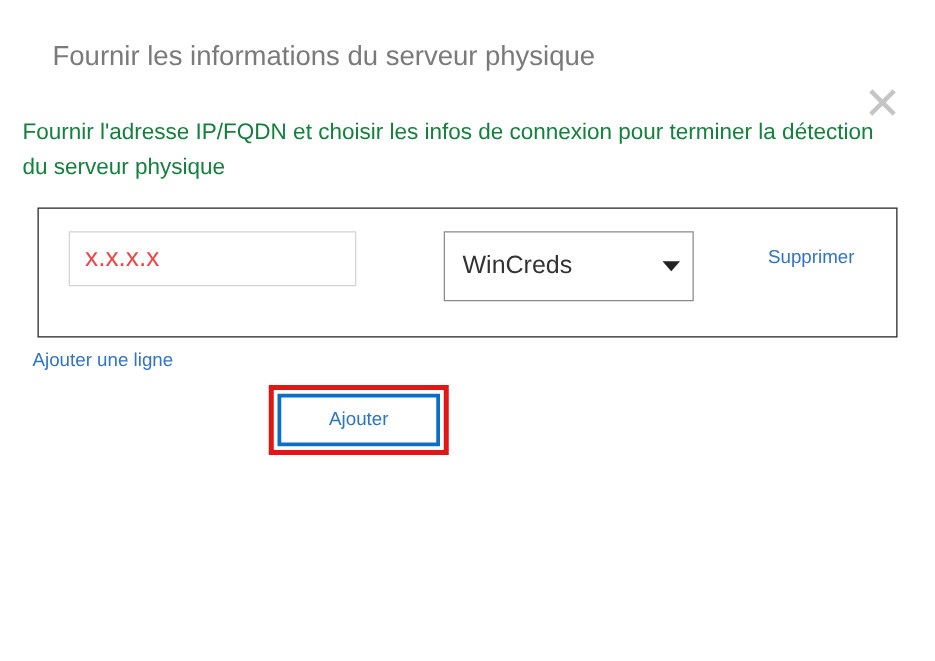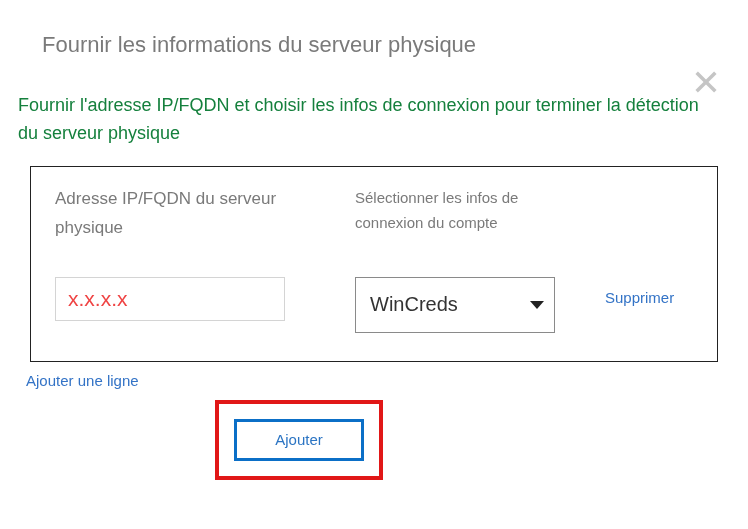--- a/index.html
+++ b/index.html
@@ -34,21 +34,21 @@
     }
     .form-panel {
       border: 1px solid #222;
       margin: 18px 30px 0 30px;
       padding: 18px 24px 28px 24px;
     }
     .row { display: flex; align-items: flex-start; }
     .headers { margin-bottom: 34px; }
     .col1 { width: 300px; padding-right: 20px; }
     .col2 { width: 250px; padding-right: 20px; }
-    .col3 { flex: 1; text-align: left; padding-top: 12px; }
+    .col3 { flex: 1; text-align: center; padding-top: 12px; }
     .field-label {
       font-size: 17px;
       font-weight: 300;
       color: #7a7a7a;
       line-height: 1.7;
     }
     .field-label.small { font-size: 15px; }
     .text-input {
       width: 230px;
       height: 44px;
@@ -88,21 +88,21 @@
       cursor: pointer;
     }
     .add-line {
       margin: 10px 0 0 26px;
       display: inline-block;
     }
     .highlight-box {
       border: 4px solid #e11717;
       display: inline-block;
       margin: 10px 0 0 215px;
-      padding: 15px;
+      padding: 3px;
     }
     .add-button {
       border: 3px solid #0b6fc7;
       background: #fff;
       width: 130px;
       height: 42px;
       font-size: 15px;
       color: #2b74c3;
       font-family: inherit;
       font-weight: 300;
@@ -119,29 +119,20 @@
 <div class="close-icon">
   <svg viewBox="0 0 24 24" fill="none" stroke="currentColor" stroke-width="3">
     <line x1="4" y1="4" x2="20" y2="20"></line>
     <line x1="20" y1="4" x2="4" y2="20"></line>
   </svg>
 </div>
 
 <p class="instruction">Fournir l'adresse IP/FQDN et choisir les infos de connexion pour terminer la détection du serveur physique</p>
 
 <div class="form-panel">
-  <div class="row headers">
-    <div class="col1">
-      <div class="field-label">Adresse IP/FQDN du serveur physique</div>
-    </div>
-    <div class="col2">
-      <div class="field-label small">Sélectionner les infos de connexion du compte</div>
-    </div>
-    <div class="col3"></div>
-  </div>
   <div class="row">
     <div class="col1">
       <input type="text" class="text-input" value="x.x.x.x" style="">
     </div>
     <div class="col2">
       <div class="select-wrap">
         <span class="select-value">WinCreds</span>
         <span class="chevron"></span>
       </div>
     </div>

